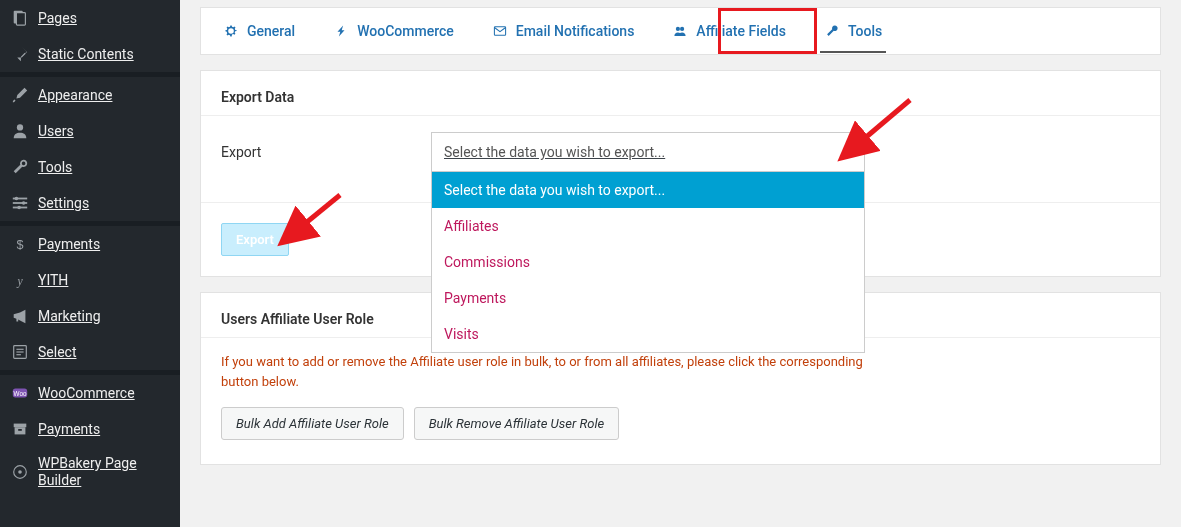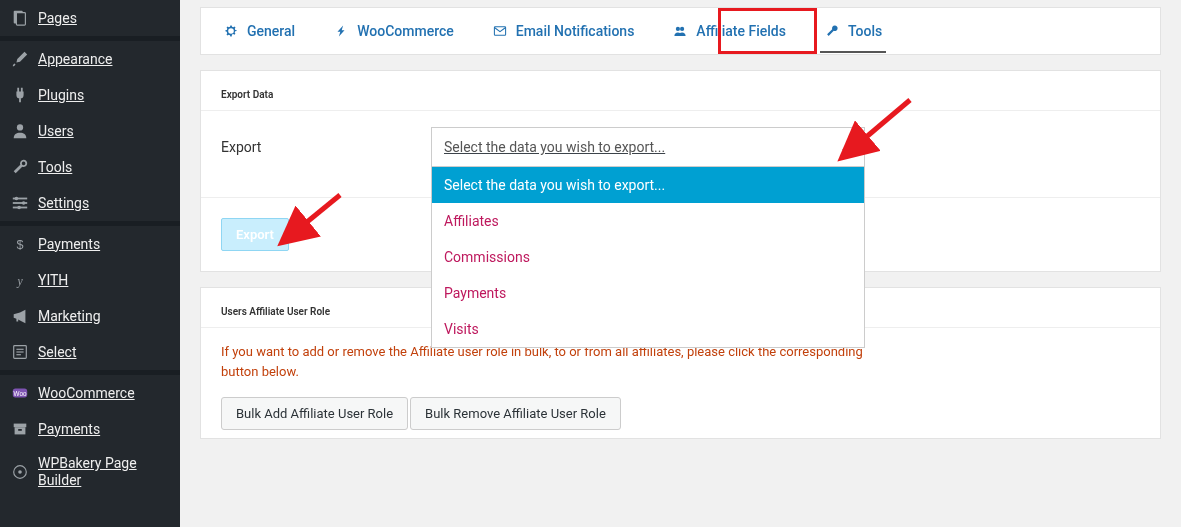--- a/index.html
+++ b/index.html
@@ -91,21 +91,21 @@
     pointer-events: none;
     top: 0px;
     height: 46px;
     width: 99px;
     left: 517px; 
   }
 
   
   .section-header {
     font-weight: 600;
-    font-size: 10px;
+    font-size: 14px;
     color: #333;
     padding: 18px 20px 10px 20px;
   }
   .section-divider { border-top: 1px solid #eee; }
 
   .form-row {
     display: flex;
     align-items: center;
     padding: 16px 20px 30px 20px;
     gap: 20px;
@@ -172,21 +172,21 @@
   .btn.export {
     background: #c9eefd;
     border-color: #8fd6f3;
     color: #fff;
     font-weight: 600;
     border-radius: 2px;
   }
   .export-row { padding: 20px; border-top: 1px solid #eee; }
 
   .desc { font-size: 13px; color: #c2410c; padding: 14px 20px 6px 20px; line-height:1.5; max-width:720px; }
-  .btn-row { display:flex; gap:2px; padding: 10px 20px 8px 20px; }
+  .btn-row { display:flex; gap:10px; padding: 10px 20px 24px 20px; font-style: italic; }
 
   
   .arrow {
     position: absolute;
     pointer-events: none;
   }
 </style>
 </head>
 <body>
 
@@ -197,40 +197,40 @@
     <div class="sidebar-item">
       <span class="sicon">
           <svg viewBox="0 0 20 20" width="18" height="18">
             <rect x="3" y="2" width="10" height="14" rx="1"></rect>
             <rect x="6" y="4" width="10" height="14" rx="1" fill="#23282d" stroke="#9ca2a7" stroke-width="1.3"></rect>
           </svg>
         </span>
       <span class="label">Pages</span>
     </div>
 
+    <div class="sidebar-item">
+      <span class="sicon">
+          <svg viewBox="0 0 20 20" width="18" height="18">
+            <path d="M12 2l6 6-3 1-4 4 0 5-2-2-5 5 5-5-2-2 5 0 4-4 1-3z"></path>
+          </svg>
+        </span>
+      <span class="label">Static Contents</span>
+    </div>
 
     <div class="sidebar-sep"></div>
 
     <div class="sidebar-item">
       <span class="sicon">
           <svg viewBox="0 0 20 20" width="18" height="18">
             <path d="M15 2l3 3-8 8-4 1 1-4 8-8zM4 15c-1 1-2 1-2 3 2 0 2-1 3-2l-1-1z"></path>
           </svg>
         </span>
       <span class="label">Appearance</span>
     </div>
 
-    <div class="sidebar-item">
-      <span class="sicon">
-          <svg viewBox="0 0 20 20" width="18" height="18">
-            <path d="M7 2v4h2V2h2v4h2V2h0v0M6 6h8v4a4 4 0 01-4 4h0a4 4 0 01-4-4V6zM9 14v4h2v-4"></path>
-          </svg>
-        </span>
-      <span class="label">Plugins</span>
-    </div>
 
     <div class="sidebar-item">
       <span class="sicon">
           <svg viewBox="0 0 20 20" width="18" height="18">
             <circle cx="10" cy="6" r="3.5"></circle>
             <path d="M3 18c0-4 3-6 7-6s7 2 7 6z"></path>
           </svg>
         </span>
       <span class="label">Users</span>
     </div>

